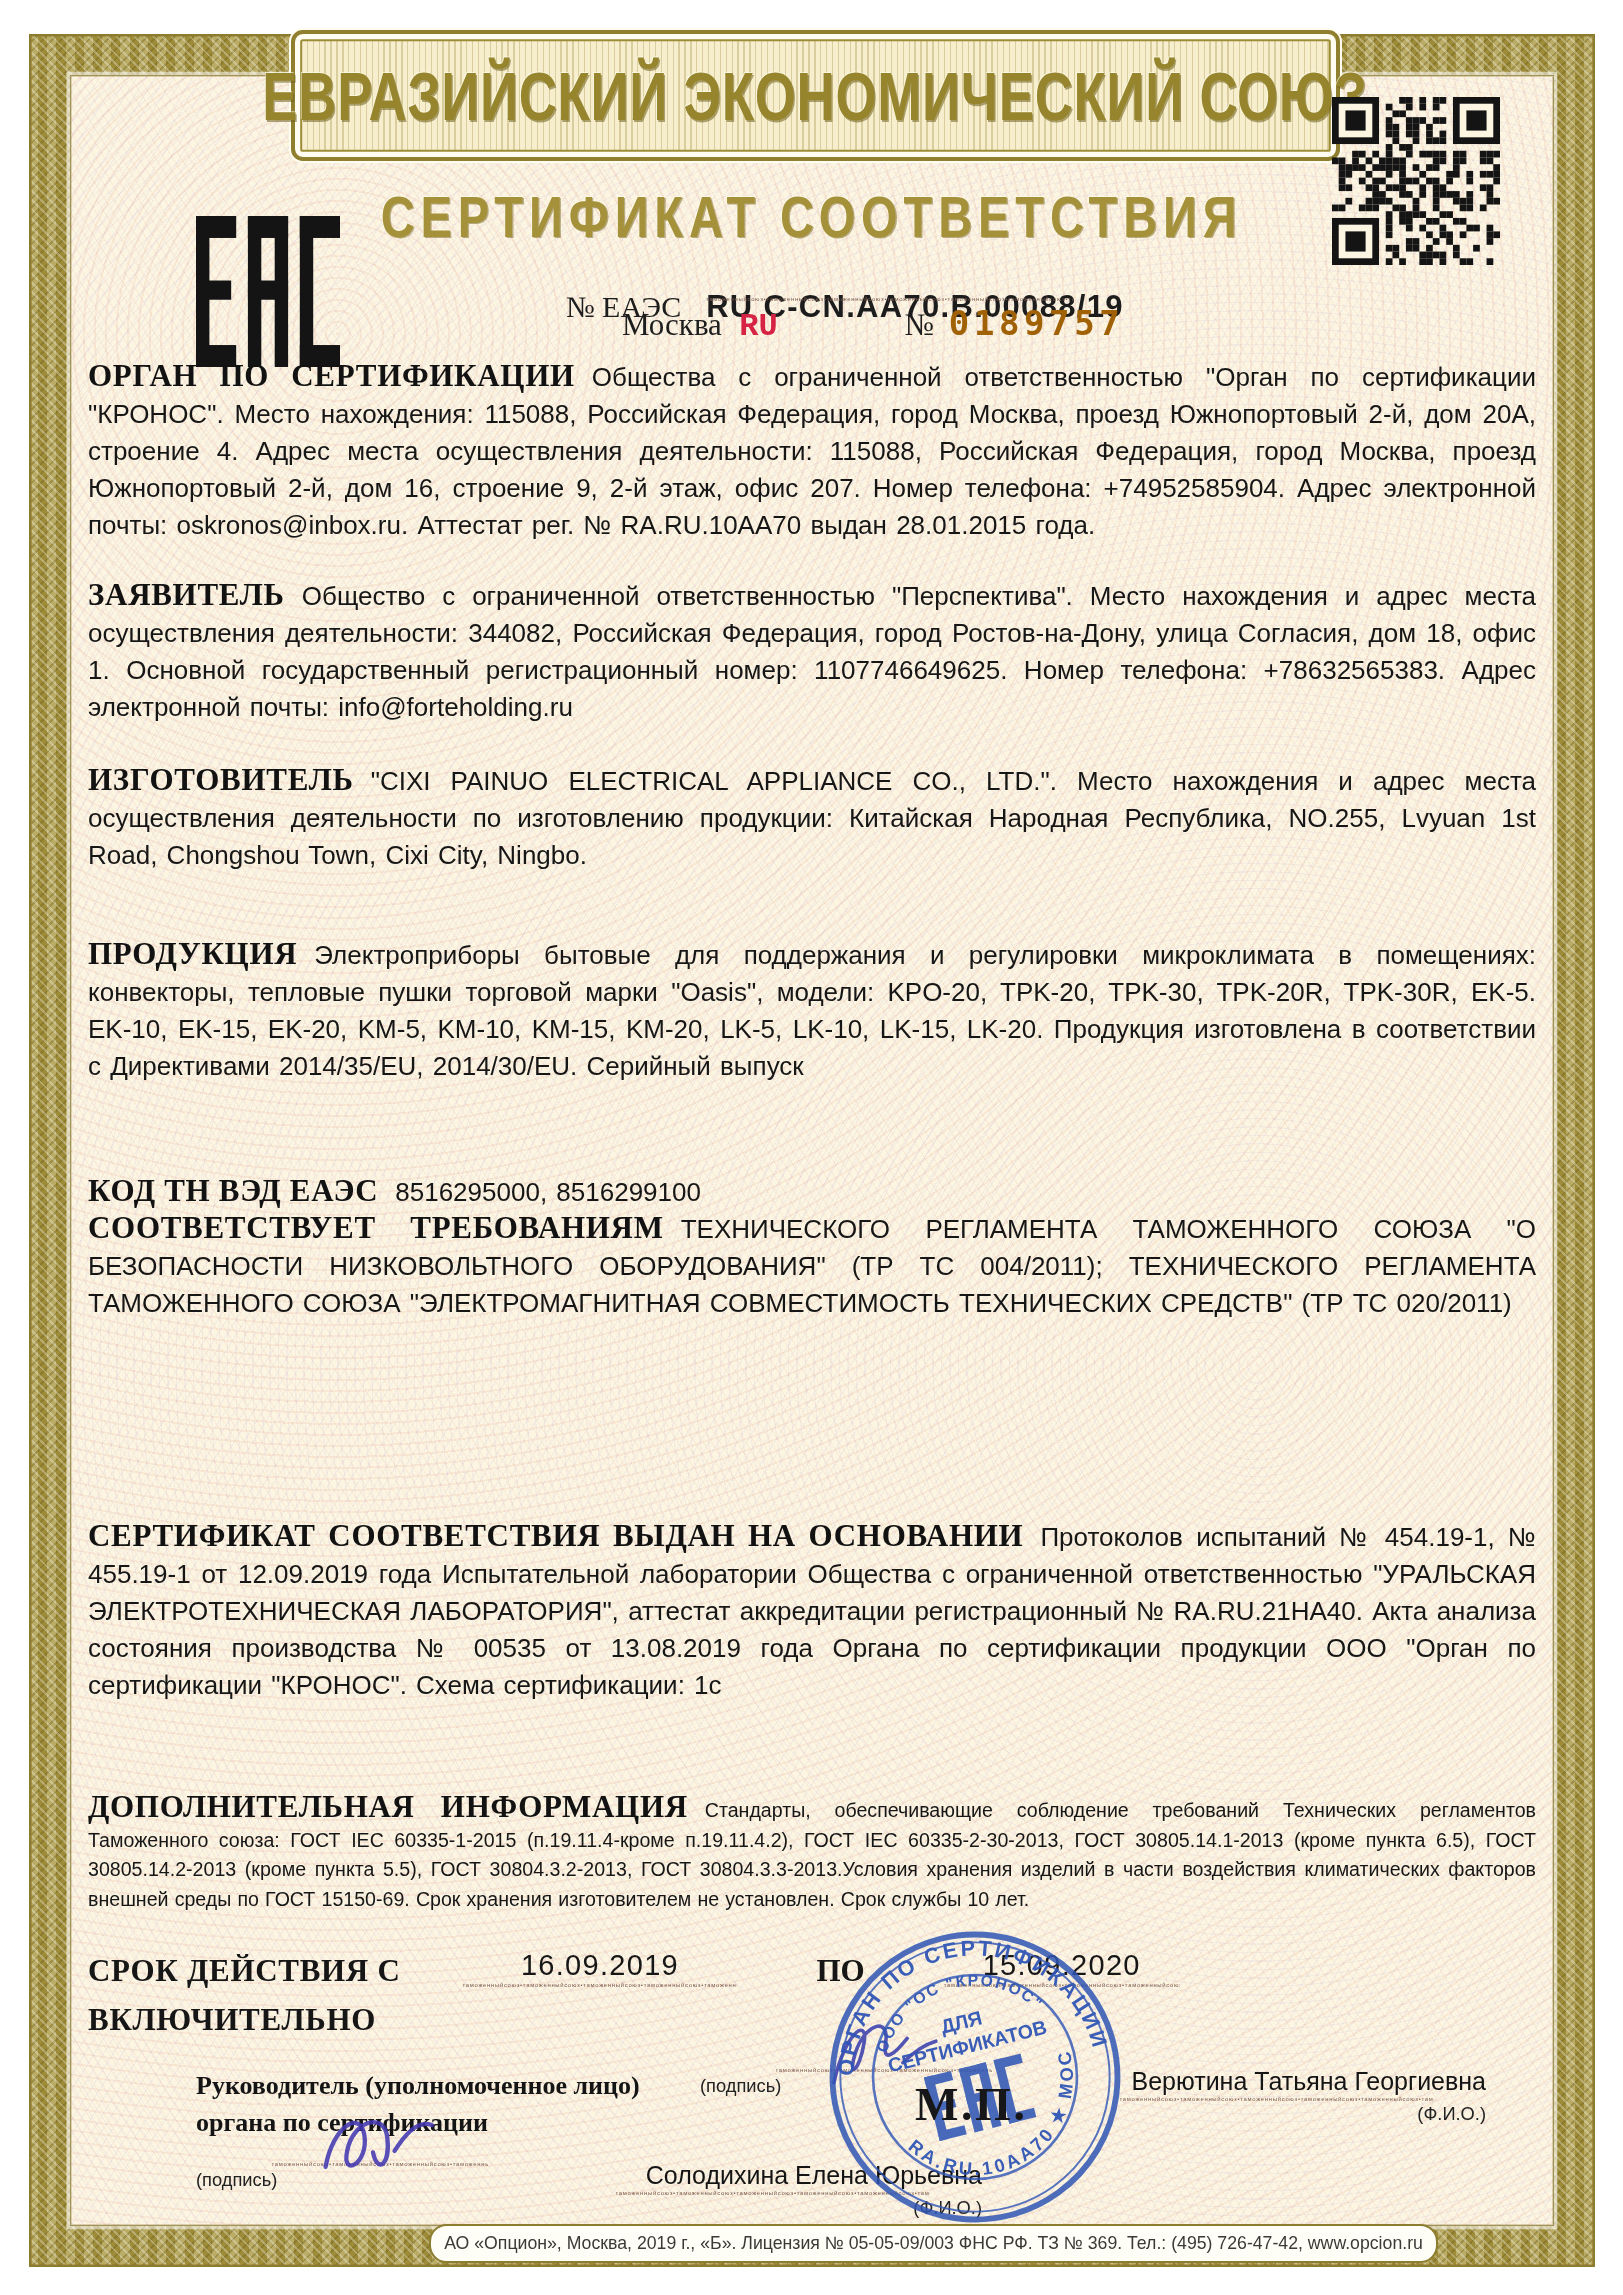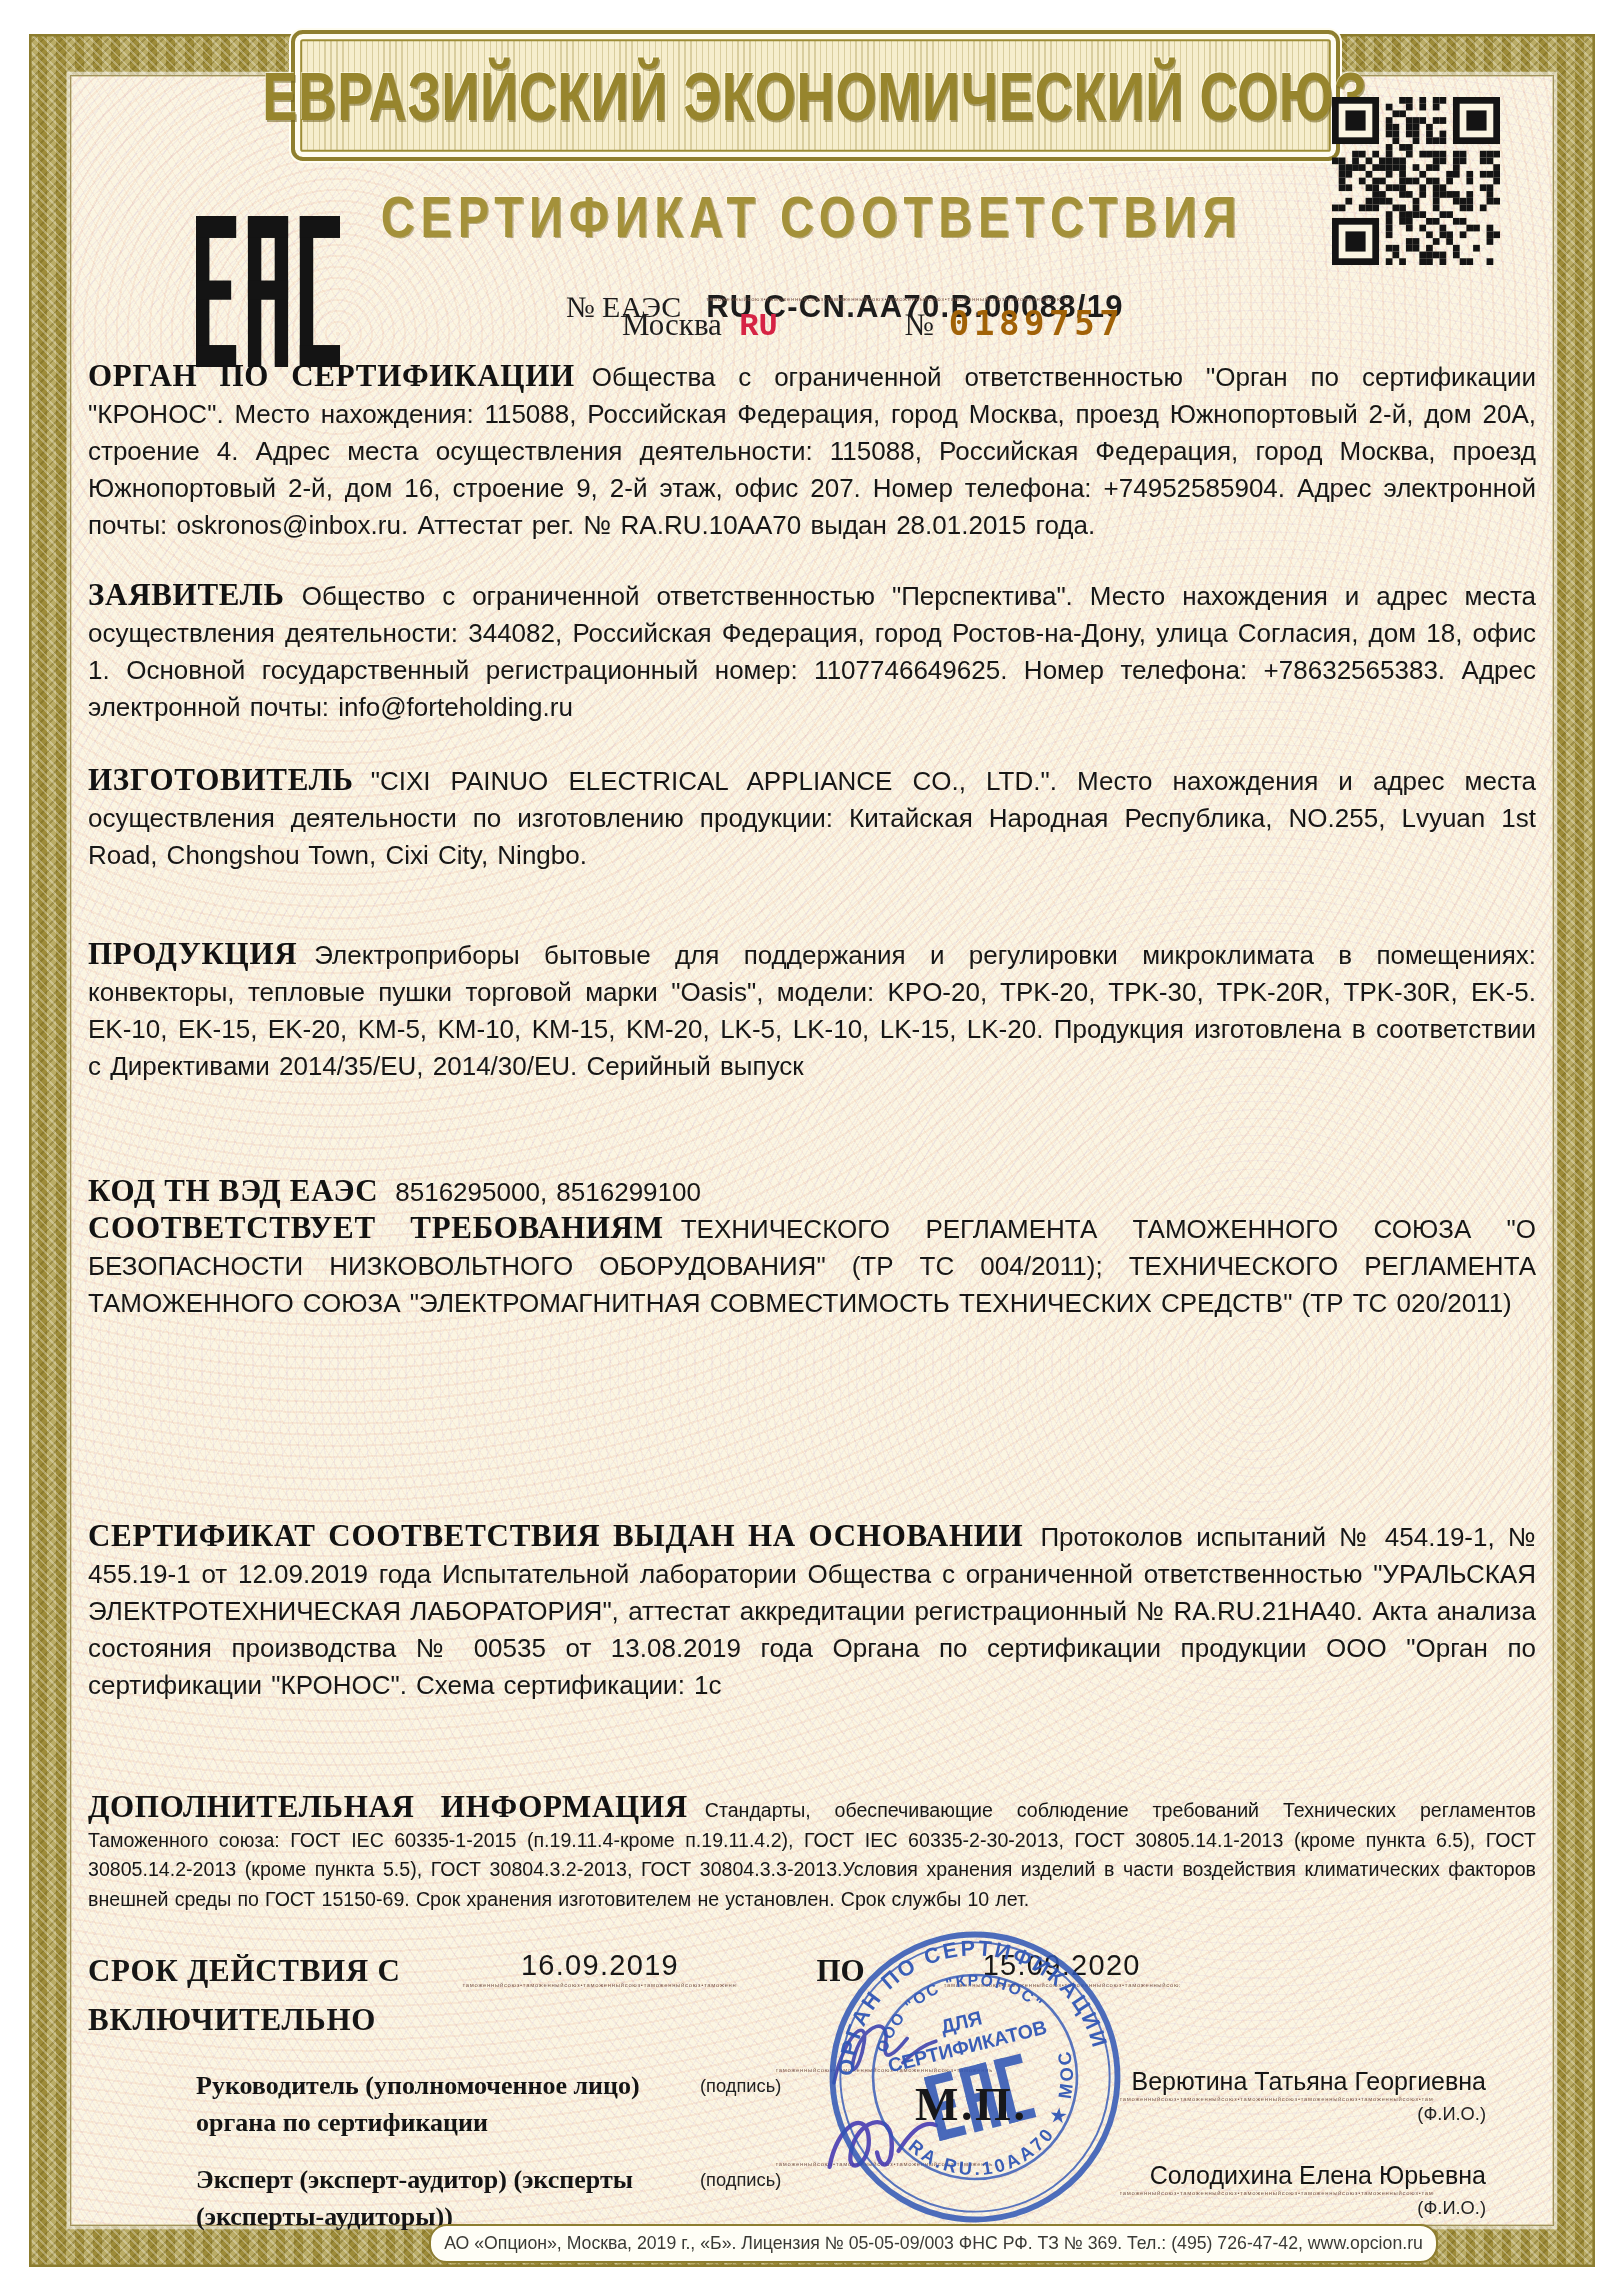--- a/index.html
+++ b/index.html
@@ -423,21 +423,20 @@
     <div class="cap">(подпись)</div>
   </div>
   <div class="namecol">
     <div class="nm">Верютина Татьяна Георгиевна</div>
     <div class="micro" style="width:314px;margin:0 auto">таможенныйсоюз•таможенныйсоюз•таможенныйсоюз•таможенныйсоюз•таможенныйсоюз•таможенныйсоюз•таможенныйсоюз•таможенныйсоюз•таможенныйсоюз•таможенныйсоюз•таможенныйсоюз•таможенныйсоюз•таможенныйсоюз•таможенныйсоюз•таможенныйсоюз•таможенныйсоюз•таможенныйсоюз•таможенныйсоюз•таможенныйсоюз•таможенныйсоюз•таможенныйсоюз•таможенныйсоюз•таможенныйсоюз•таможенныйсоюз•таможенныйсоюз•таможенныйсоюз•таможенныйсоюз•таможенныйсоюз•таможенныйсоюз•таможенныйсоюз•</div>
     <div class="cap">(Ф.И.О.)</div>
   </div>
 </div>
 
 <div class="sigrow" style="top:2161px">
-  <div class="role">Эксперт (эксперт-аудитор) (эксперты (эксперты-аудиторы))</div>
   <div class="sigcol">
     <div class="script">
       <svg width="196" height="79" viewBox="0 0 180 110" fill="none" stroke="#4438b2" stroke-width="6" stroke-linecap="round" opacity=".88">
         <path d="M24,86 C34,30 72,6 78,42 C84,82 46,102 54,64 C62,22 106,8 110,46 C114,84 96,96 90,66"></path>
         <path d="M120,64 C140,32 158,22 172,28"></path>
       </svg>
     </div>
     <div class="micro" style="width:216px;margin:0 auto">таможенныйсоюз•таможенныйсоюз•таможенныйсоюз•таможенныйсоюз•таможенныйсоюз•таможенныйсоюз•таможенныйсоюз•таможенныйсоюз•таможенныйсоюз•таможенныйсоюз•таможенныйсоюз•таможенныйсоюз•таможенныйсоюз•таможенныйсоюз•таможенныйсоюз•таможенныйсоюз•таможенныйсоюз•таможенныйсоюз•таможенныйсоюз•таможенныйсоюз•таможенныйсоюз•таможенныйсоюз•таможенныйсоюз•таможенныйсоюз•таможенныйсоюз•таможенныйсоюз•таможенныйсоюз•таможенныйсоюз•таможенныйсоюз•таможенныйсоюз•</div>
     <div class="cap">(подпись)</div>
   </div>

